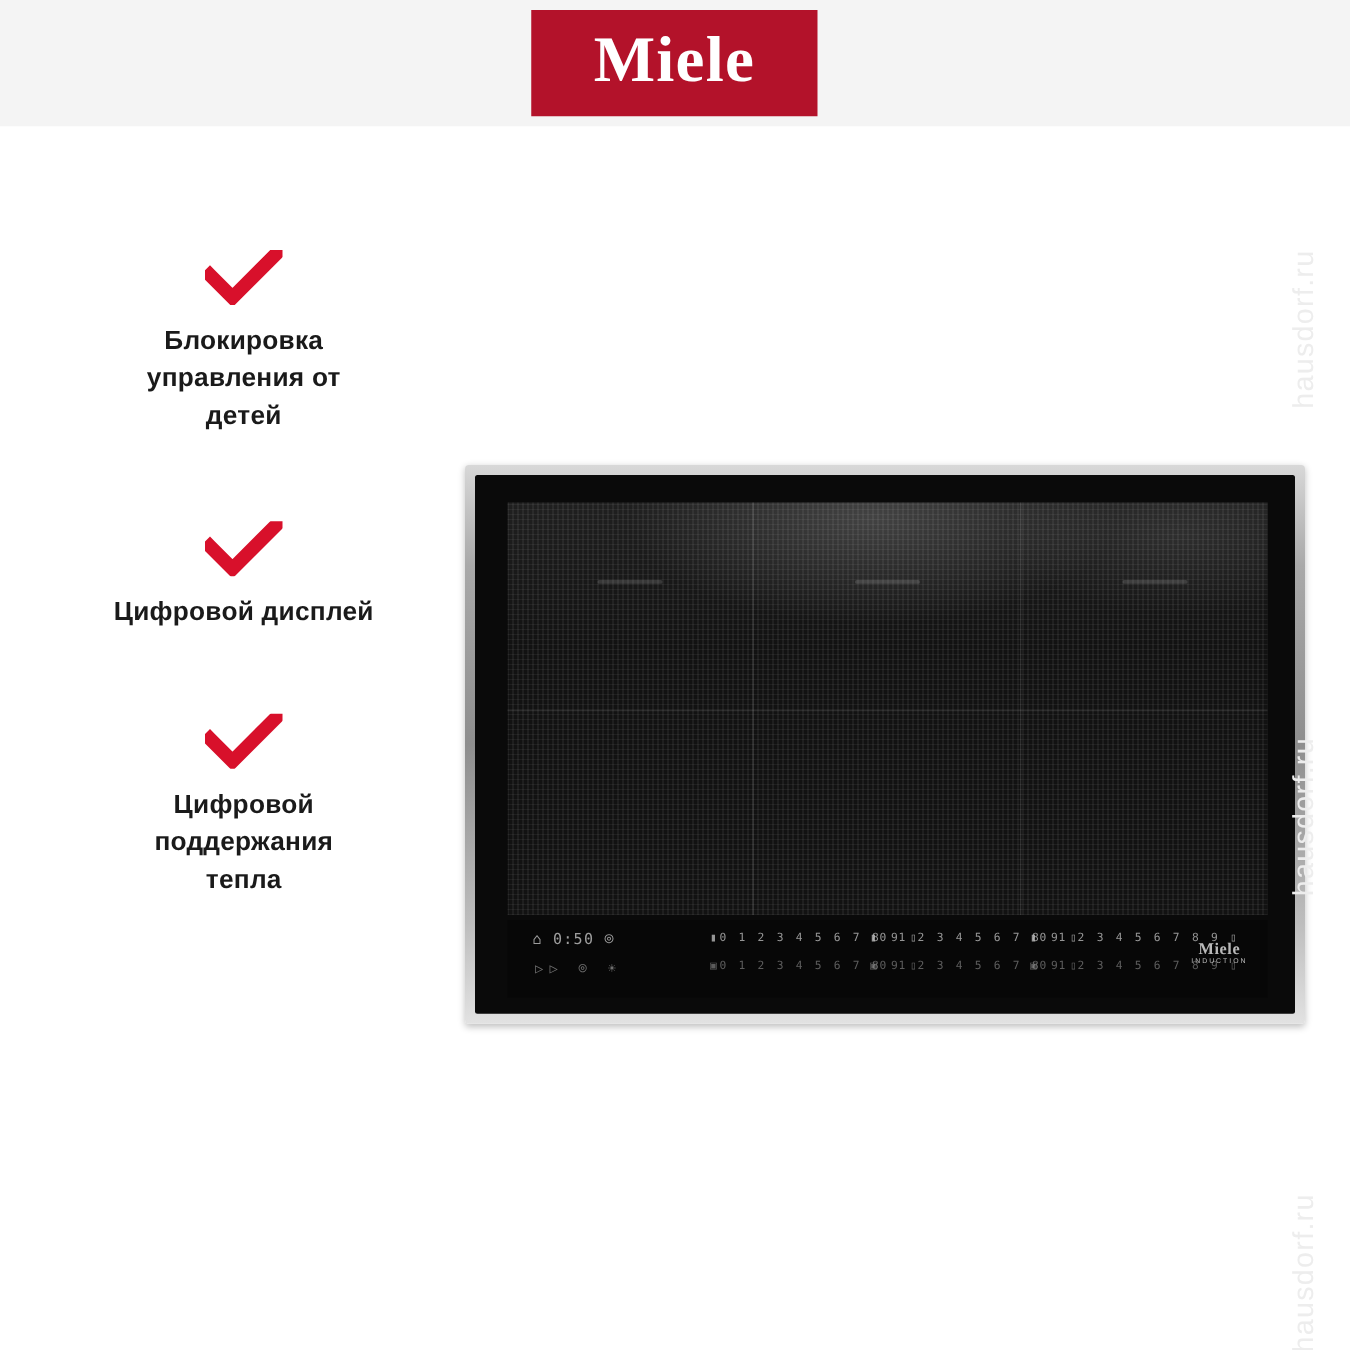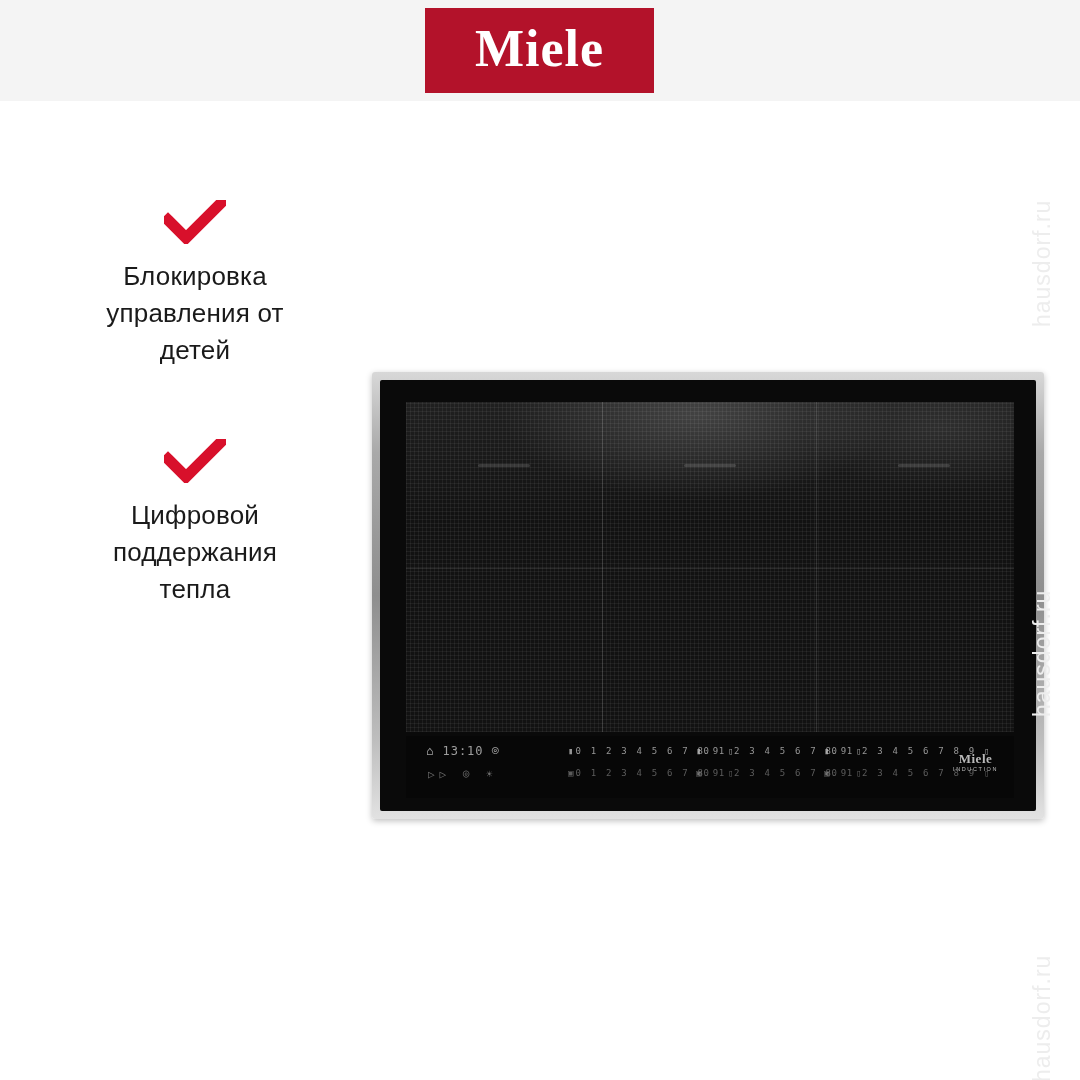--- a/index.html
+++ b/index.html
@@ -53,22 +53,22 @@
     text-align: center;
     margin-bottom: 52px;
   }
   .check {
     display: block;
     margin: 0 auto 14px auto;
     width: 62px; height: 44px;
   }
   .feature-label {
     color: #1a1a1a;
-    font-size: 26px;
-    font-weight: normal;
+    font-size: 21px;
+    font-weight: bold;
     line-height: 1.42;
     letter-spacing: 0.2px;
     white-space: pre-line;
   }
   .feature.f1 { margin-bottom: 70px; }
   .feature.f2 { margin-bottom: 66px; }
 
   
   .product {
     position: absolute;
@@ -204,20 +204,26 @@
 
     <div class="feature f1">
       <svg class="check" viewBox="0 0 62 44">
         <path d="M4 20 L22 38 L58 2" fill="none" stroke="#d8102b" stroke-width="11" stroke-linecap="square" stroke-linejoin="miter"></path>
       </svg>
       <div class="feature-label">Блокировка
 управления от
 детей</div>
     </div>
 
+    <div class="feature f2">
+      <svg class="check" viewBox="0 0 62 44">
+        <path d="M4 20 L22 38 L58 2" fill="none" stroke="#d8102b" stroke-width="11" stroke-linecap="square" stroke-linejoin="miter"></path>
+      </svg>
+      <div class="feature-label">Цифровой дисплей</div>
+    </div>
 
     <div class="feature f3">
       <svg class="check" viewBox="0 0 62 44">
         <path d="M4 20 L22 38 L58 2" fill="none" stroke="#d8102b" stroke-width="11" stroke-linecap="square" stroke-linejoin="miter"></path>
       </svg>
       <div class="feature-label">Цифровой
 поддержания
 тепла</div>
     </div>
 
@@ -231,21 +237,21 @@
           <div class="mesh-sheen"></div>
           <div class="zone-line-v" style="left:196px;"></div>
           <div class="zone-line-v" style="left:410px;"></div>
           <div class="zone-line-h" style="top:166px;"></div>
           <div class="zone-mark" style="left:72px; top:62px;"></div>
           <div class="zone-mark" style="left:278px; top:62px;"></div>
           <div class="zone-mark" style="left:492px; top:62px;"></div>
         </div>
 
         <div class="panel">
-          <div class="display-area">⌂ 13:10 ⌾</div>
+          <div class="display-area">⌂ 0:50 ⌾</div>
           <div class="display-row2">▷▷  ⌾  ☀</div>
 
           <div class="slider" style="left:162px; top:10px;">▮0 1 2 3 4 5 6 7 8 9 ▯</div>
           <div class="slider row2" style="left:162px; top:32px;">▣0 1 2 3 4 5 6 7 8 9 ▯</div>
 
           <div class="slider" style="left:290px; top:10px;">▮0 1 2 3 4 5 6 7 8 9 ▯</div>
           <div class="slider row2" style="left:290px; top:32px;">▣0 1 2 3 4 5 6 7 8 9 ▯</div>
 
           <div class="slider" style="left:418px; top:10px;">▮0 1 2 3 4 5 6 7 8 9 ▯</div>
           <div class="slider row2" style="left:418px; top:32px;">▣0 1 2 3 4 5 6 7 8 9 ▯</div>

